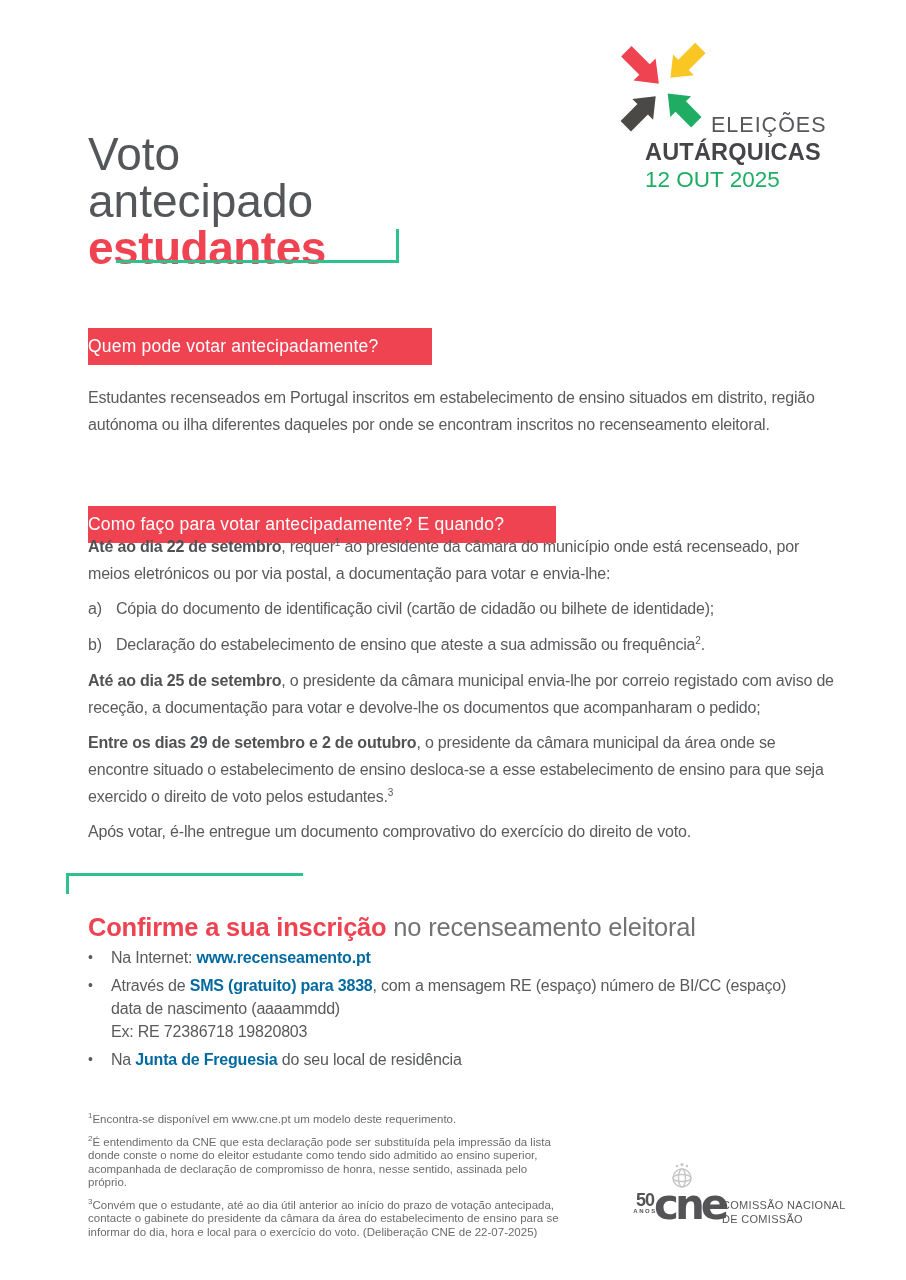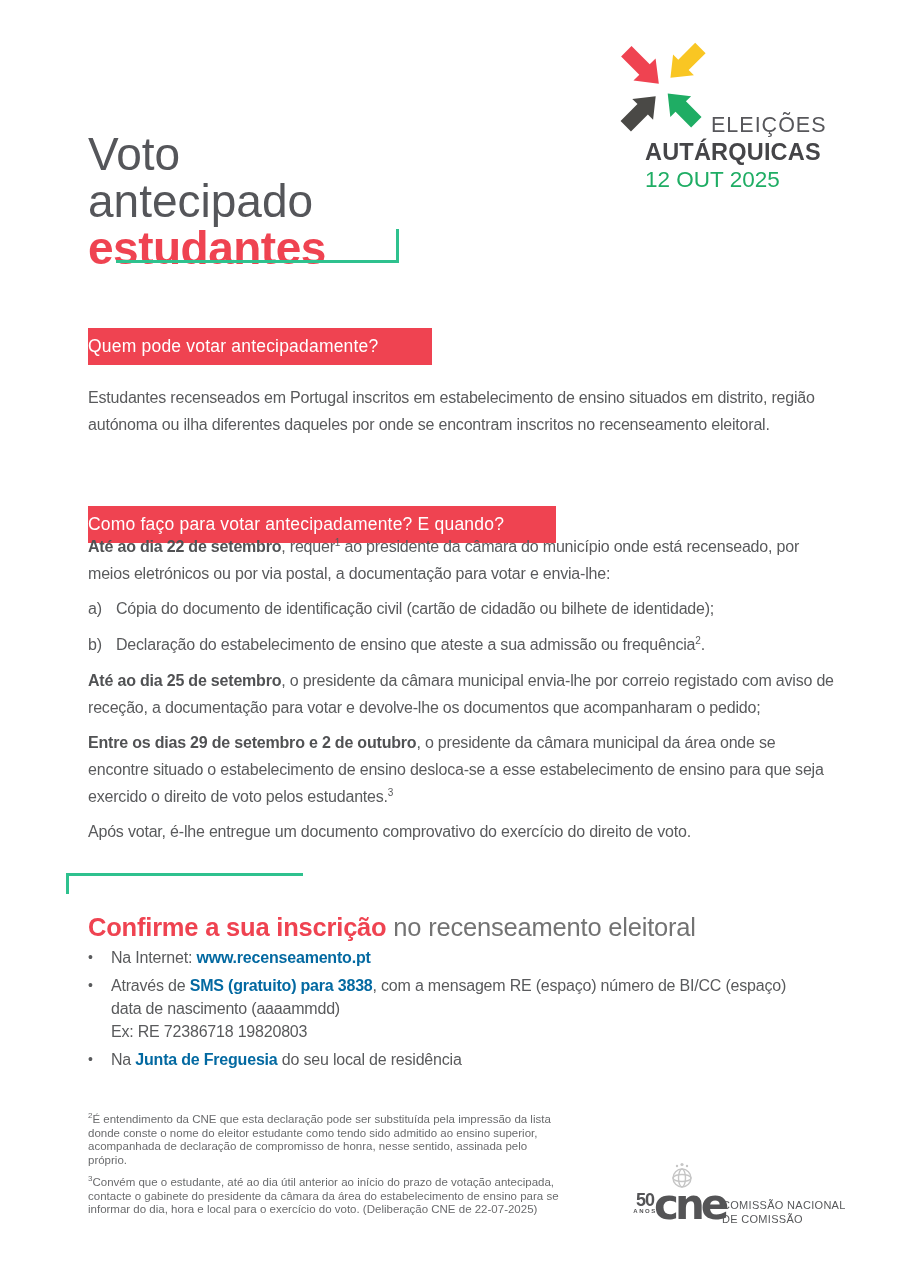--- a/index.html
+++ b/index.html
@@ -148,20 +148,21 @@
       <span class="dot">•</span>
       <span class="btxt"><span>Através de </span><strong>SMS (gratuito) para 3838</strong><span>, com a mensagem RE (espaço) número de BI/CC (espaço) data de nascimento (aaaammdd)</span><span class="example">Ex: RE 72386718 19820803</span></span>
     </div>
     <div class="bullet">
       <span class="dot">•</span>
       <span class="btxt"><span>Na </span><strong>Junta de Freguesia</strong><span> do seu local de residência</span></span>
     </div>
   </div>
 
   <div class="footnotes">
+    <p><sup>1</sup><span>Encontra-se disponível em www.cne.pt um modelo deste requerimento.</span></p>
     <p><sup>2</sup><span>É entendimento da CNE que esta declaração pode ser substituída pela impressão da lista donde conste o nome do eleitor estudante como tendo sido admitido ao ensino superior, acompanhada de declaração de compromisso de honra, nesse sentido, assinada pelo próprio.</span></p>
     <p><sup>3</sup><span>Convém que o estudante, até ao dia útil anterior ao início do prazo de votação antecipada, contacte o gabinete do presidente da câmara da área do estabelecimento de ensino para se informar do dia, hora e local para o exercício do voto. (Deliberação CNE de 22-07-2025)</span></p>
   </div>
 
   <div class="cne">
     <svg class="emblem" width="28" height="30" viewBox="0 0 28 30" aria-hidden="true">
       <g stroke="#C6C6C6" fill="none" stroke-width="1.4">
         <circle cx="14" cy="18" r="9"></circle>
         <ellipse cx="14" cy="18" rx="9" ry="3.5"></ellipse>
         <ellipse cx="14" cy="18" rx="3.5" ry="9"></ellipse>

